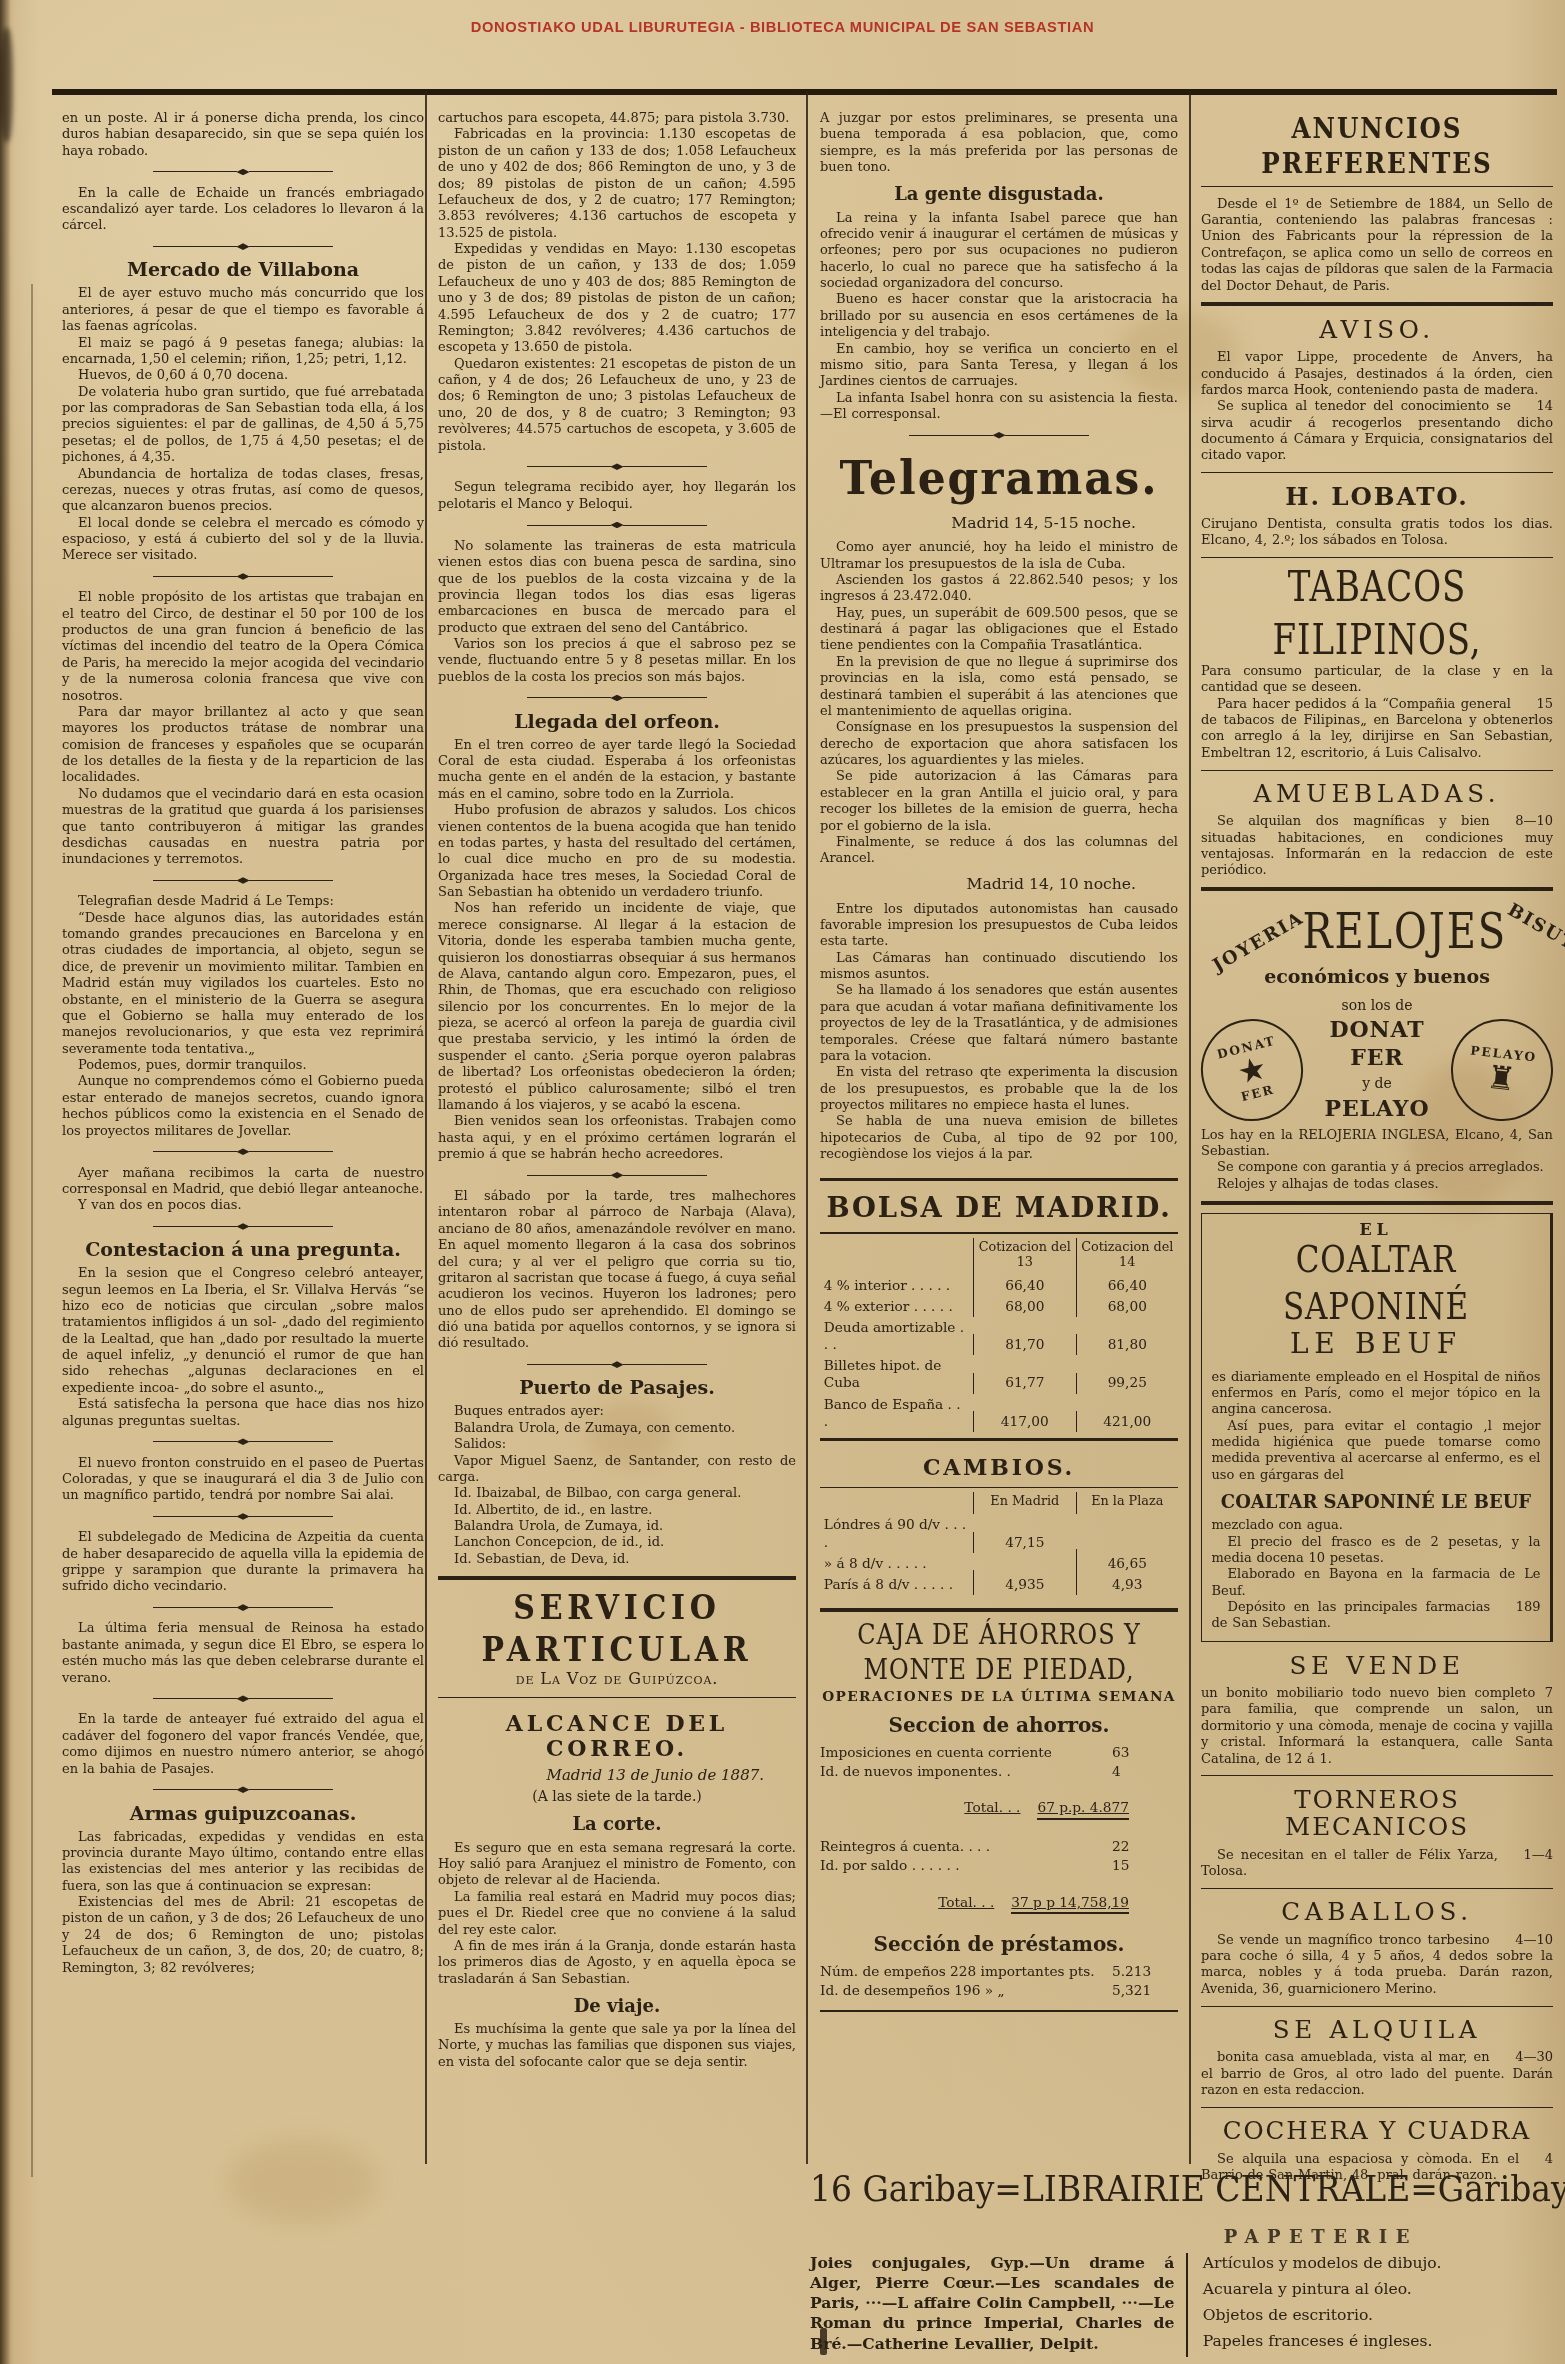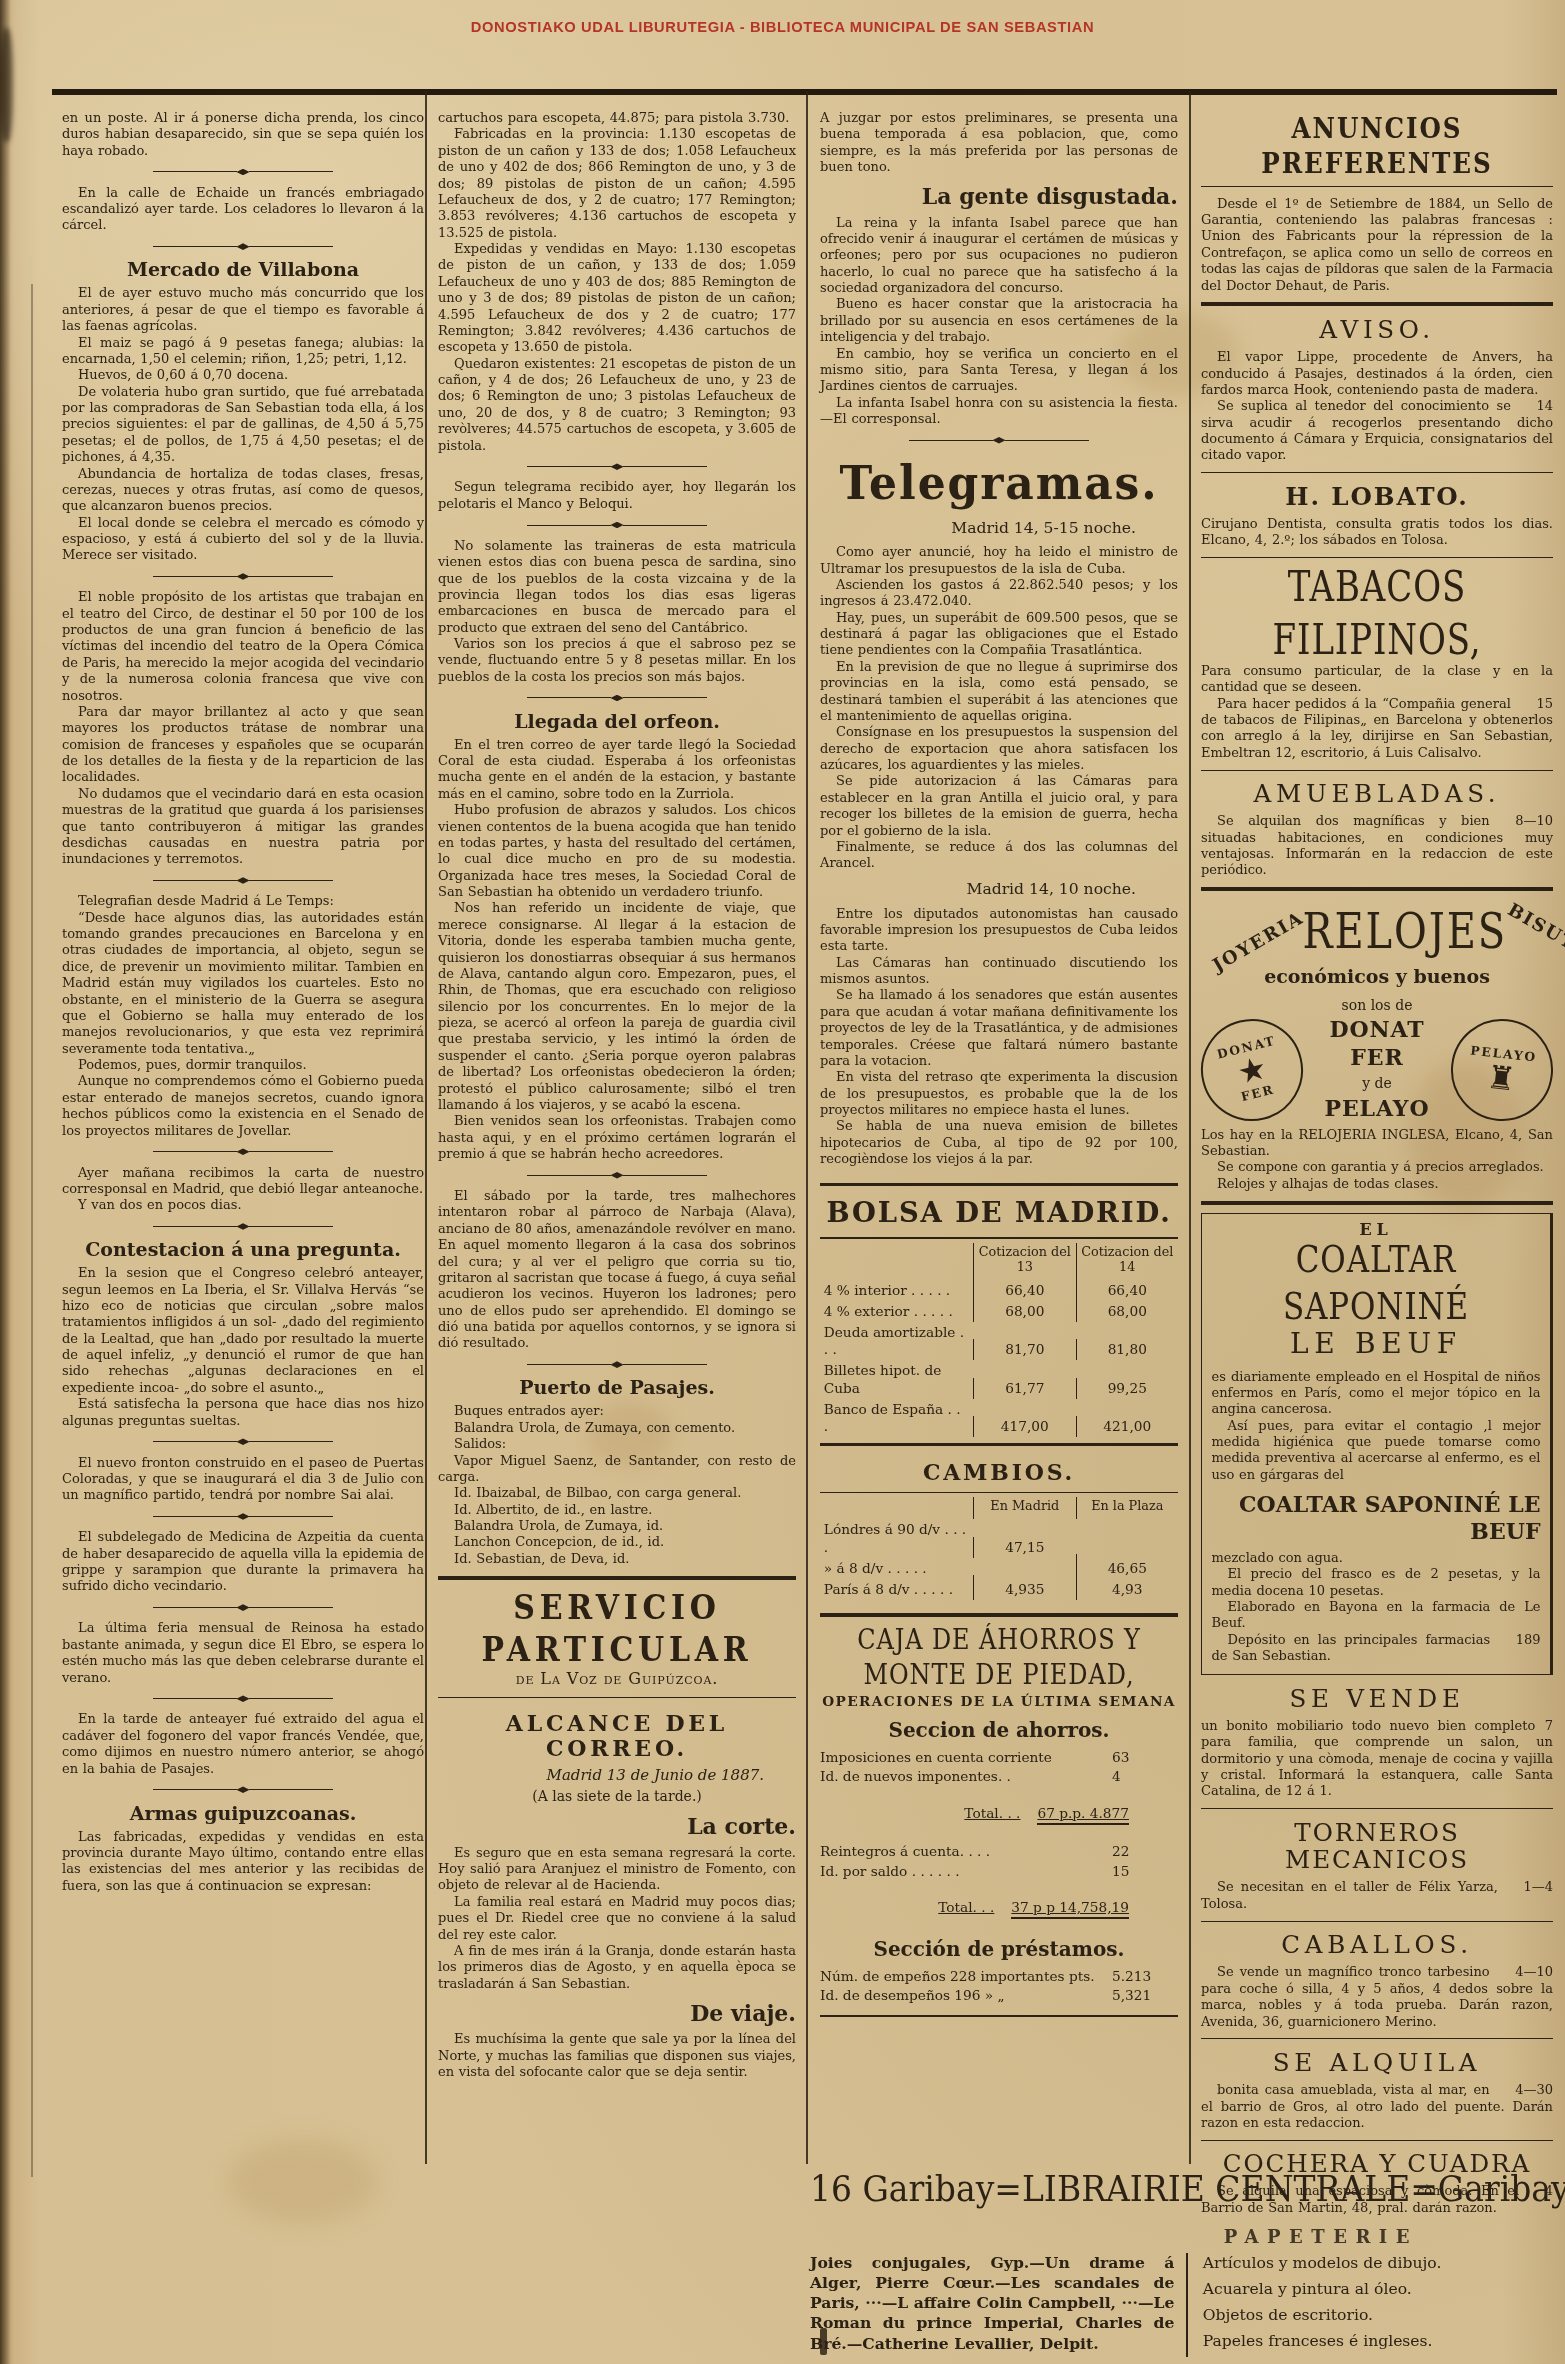--- a/index.html
+++ b/index.html
@@ -39,21 +39,21 @@
   .col1{left:62px;width:362px;}
   .col2{left:438px;width:358px;}
   .col3{left:820px;width:358px;}
   .col4{left:1201px;width:352px;}
 
   
   .b-p{ text-align:justify;text-indent:16px;word-spacing:0.6px;}
   .b-p.noind{text-indent:0;}
   .b-p .ref{float:right;margin-left:9.5px;}
   .b-h3{font-size:19px;font-weight:700;text-align:center;margin:8.5px 0 4.7px;line-height:1.12;}
-  .b-h4,.b-h4s{font-size:22px;font-weight:700;text-align:right;margin:7.6px 0 3.8px;}
+  .b-h4,.b-h4s{font-size:18px;font-weight:700;text-align:center;margin:7.6px 0 3.8px;}
   .b-c{text-align:center;font-size:14px;margin:2.8px 0;}
   .b-date{text-align:right;padding-right:32px;font-style:italic;font-size:15px;margin:3.8px 0 1.9px;}
   .b-date.roman{font-style:normal;padding-right:42px;margin:8.5px 0 5.7px;font-size:15.6px;}
   .b-sub{text-align:center;font-variant:small-caps;font-size:16px;letter-spacing:0.9px;margin:0 0 5.7px;}
   .b-rule{border-top:1.9px solid #2b2114;margin:8.5px 0;}
   .b-drule{border-top:3.8px solid #2b2114;border-bottom:1.9px solid #2b2114;height:3.8px;margin:8.5px 0;}
   .b-orn{width:180px;margin:9.5px auto;display:flex;align-items:center;}
   .b-orn i{flex:1;border-top:1.9px solid #2b2114;display:block;}
   .b-orn u{display:block;width:13.2px;height:6.6px;background:#2b2114;margin:0 -0.9px;
     clip-path:polygon(0 50%,50% 0,100% 50%,50% 100%);text-decoration:none;}
@@ -226,20 +226,21 @@
       <i></i>
     </div>
     <p class="b-p"><span>En la tarde de anteayer fué extraido del agua el cadáver del fogonero del vapor francés Vendée, que, como dijimos en nuestro número anterior, se ahogó en la bahia de Pasajes.</span></p>
     <div class="b-orn">
       <i></i>
       <u></u>
       <i></i>
     </div>
     <h3 class="b-h3"><span>Armas guipuzcoanas.</span></h3>
     <p class="b-p"><span>Las fabricadas, expedidas y vendidas en esta provincia durante Mayo último, contando entre ellas las existencias del mes anterior y las recibidas de fuera, son las que á continuacion se expresan:</span></p>
+    <p class="b-p"><span>Existencias del mes de Abril: 21 escopetas de piston de un cañon, y 3 de dos; 26 Lefaucheux de uno y 24 de dos; 6 Remington de uno; pistolas Lefaucheux de un cañon, 3, de dos, 20; de cuatro, 8; Remington, 3; 82 revólveres;</span></p>
   </div>
 
 <div class="col col2">
     <p class="b-p noind"><span>cartuchos para escopeta, 44.875; para pistola 3.730.</span></p>
     <p class="b-p"><span>Fabricadas en la provincia: 1.130 escopetas de piston de un cañon y 133 de dos; 1.058 Lefaucheux de uno y 402 de dos; 866 Remington de uno, y 3 de dos; 89 pistolas de piston de un cañon; 4.595 Lefaucheux de dos, y 2 de cuatro; 177 Remington; 3.853 revólveres; 4.136 cartuchos de escopeta y 13.525 de pistola.</span></p>
     <p class="b-p"><span>Expedidas y vendidas en Mayo: 1.130 escopetas de piston de un cañon, y 133 de dos; 1.059 Lefaucheux de uno y 403 de dos; 885 Remington de uno y 3 de dos; 89 pistolas de piston de un cañon; 4.595 Lefaucheux de dos y 2 de cuatro; 177 Remington; 3.842 revólveres; 4.436 cartuchos de escopeta y 13.650 de pistola.</span></p>
     <p class="b-p"><span>Quedaron existentes: 21 escopetas de piston de un cañon, y 4 de dos; 26 Lefaucheux de uno, y 23 de dos; 6 Remington de uno; 3 pistolas Lefaucheux de uno, 20 de dos, y 8 de cuatro; 3 Remington; 93 revòlveres; 44.575 cartuchos de escopeta, y 3.605 de pistola.</span></p>
     <div class="b-orn">
       <i></i>
       <u></u>

